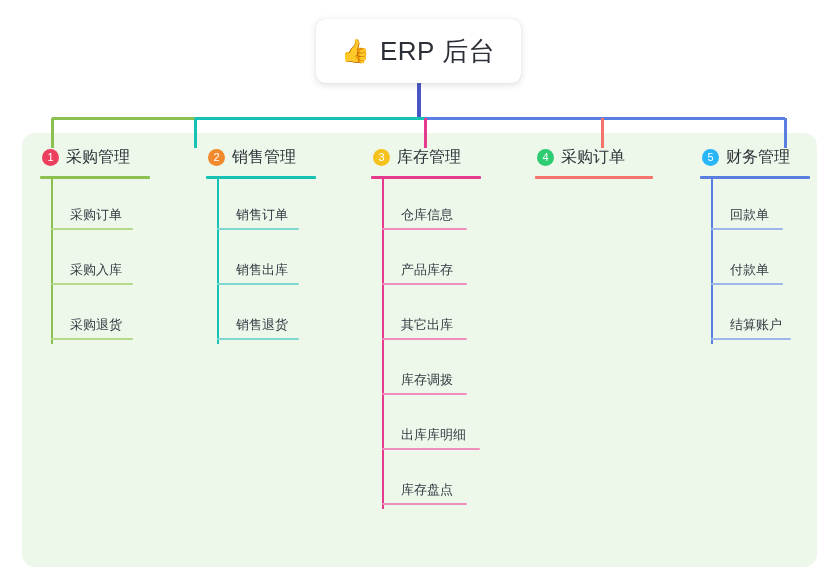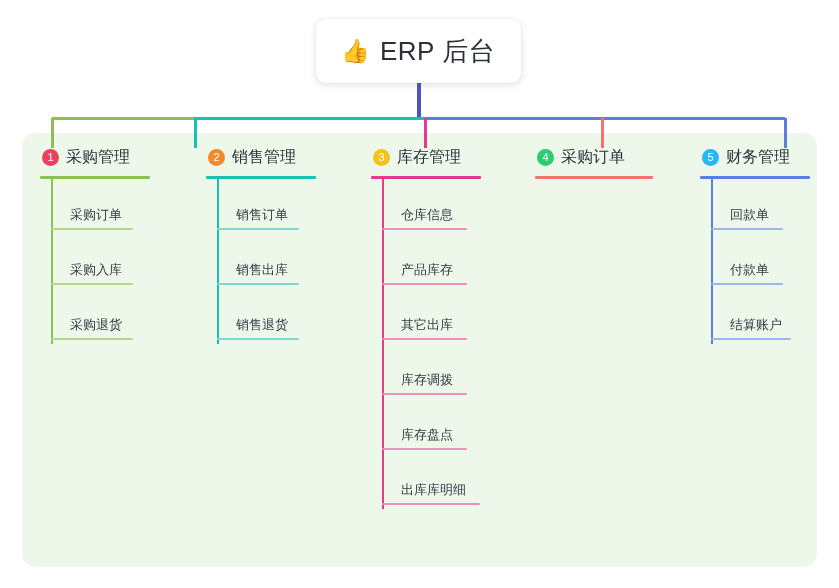--- a/index.html
+++ b/index.html
@@ -176,27 +176,27 @@
           </div>
           <div class="item">
             <span class="item-label">其它出库</span>
             <div class="item-rule" style="width: 85px; background: rgb(239, 143, 189);"></div>
           </div>
           <div class="item">
             <span class="item-label">库存调拨</span>
             <div class="item-rule" style="width: 85px; background: rgb(239, 143, 189);"></div>
           </div>
           <div class="item">
-            <span class="item-label">库存盘点</span>
-            <div class="item-rule" style="width: 85px; background: rgb(239, 143, 189);"></div>
-          </div>
-          <div class="item">
             <span class="item-label">出库库明细</span>
             <div class="item-rule" style="width: 98px; background: rgb(239, 143, 189);"></div>
           </div>
+          <div class="item">
+            <span class="item-label">库存盘点</span>
+            <div class="item-rule" style="width: 85px; background: rgb(239, 143, 189);"></div>
+          </div>
         </div>
       </div>
       <div class="col" style="left: 535px; width: 160px;">
         <div class="col-head">
           <span class="badge" style="background: rgb(46, 204, 113);">4</span>
           <span class="head-label">采购订单</span>
         </div>
         <div class="head-rule" style="width: 118px; background: rgb(244, 115, 106);"></div>
       </div>
       <div class="col" style="left: 700px; width: 150px;">

